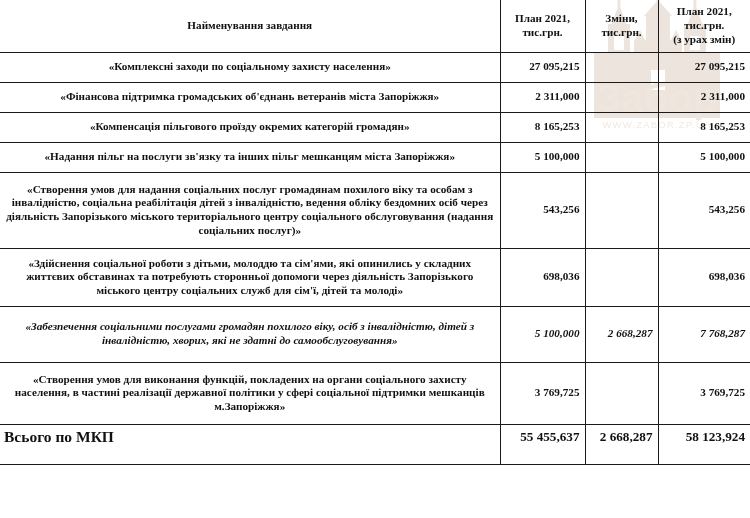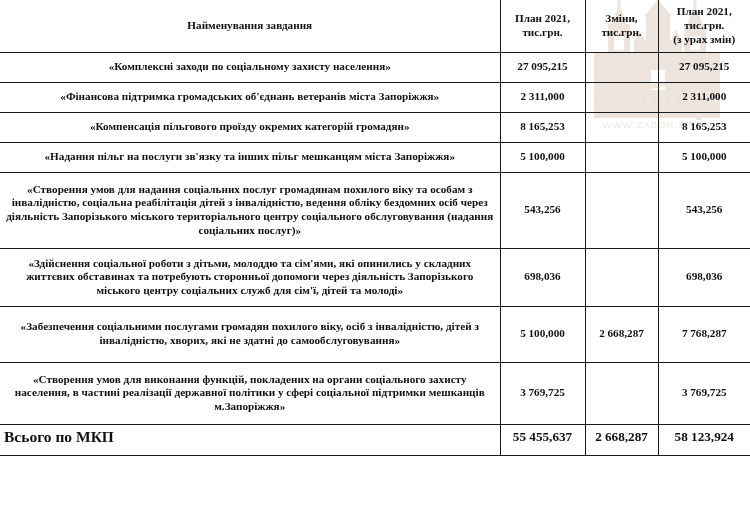--- a/index.html
+++ b/index.html
@@ -73,49 +73,49 @@
   th.h-name {
     font-size: 13.4px;
   }
   th.h-num { font-size: 11.3px; }
 
   td.task {
     text-align: center;
     padding: 6px 14px;
   }
   td.num {
-    text-align: center;
+    text-align: right;
     padding-right: 9px;
     font-size: 12.4px;
     white-space: nowrap;
   }
 
   tr.total td {
     font-size: 15px;
     padding-top: 3px;
-    padding-bottom: 9px;
+    padding-bottom: 18px;
   }
   tr.total td.task {
     text-align: left;
     padding-left: 4px;
     font-size: 15.5px;
   }
   tr.total td.num { font-size: 13.2px; }
 
   
   tr.r-h  { height: 52px; }
   tr.r1   { height: 30px; }
   tr.r2   { height: 30px; }
   tr.r3   { height: 30px; }
   tr.r4   { height: 30px; }
   tr.r5   { height: 30px; }
   tr.r6   { height: 76px; }
   tr.r7   { height: 58px; }
   tr.r8   { height: 35px; }
-  tr.r9   { height: 56px; }
+  tr.r9   { height: 56px; font-style: italic; }
   tr.r10  { height: 62px; }
   tr.total{ height: 29px; }
 </style>
 </head>
 <body>
 
 <div id="doc-root">
 
   <div class="watermark">
     <svg class="wm-svg" viewBox="0 0 186 150" xmlns="http://www.w3.org/2000/svg">

